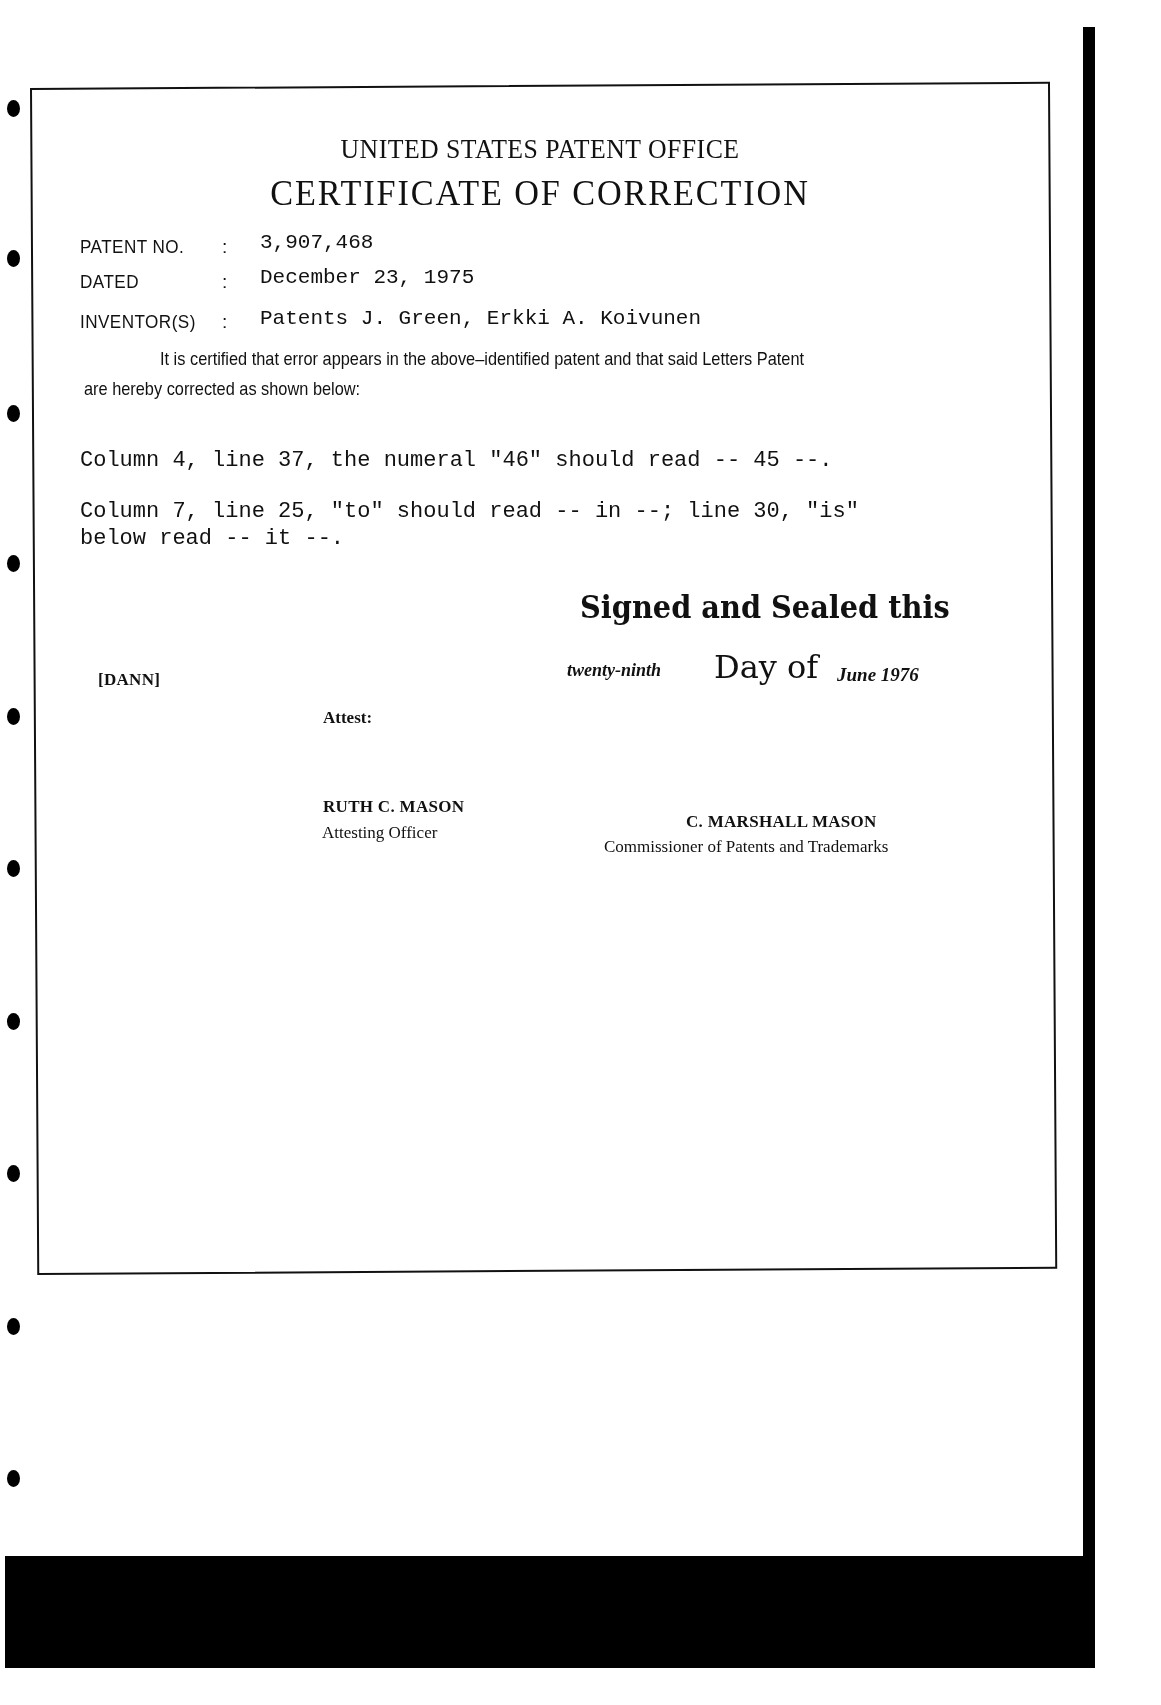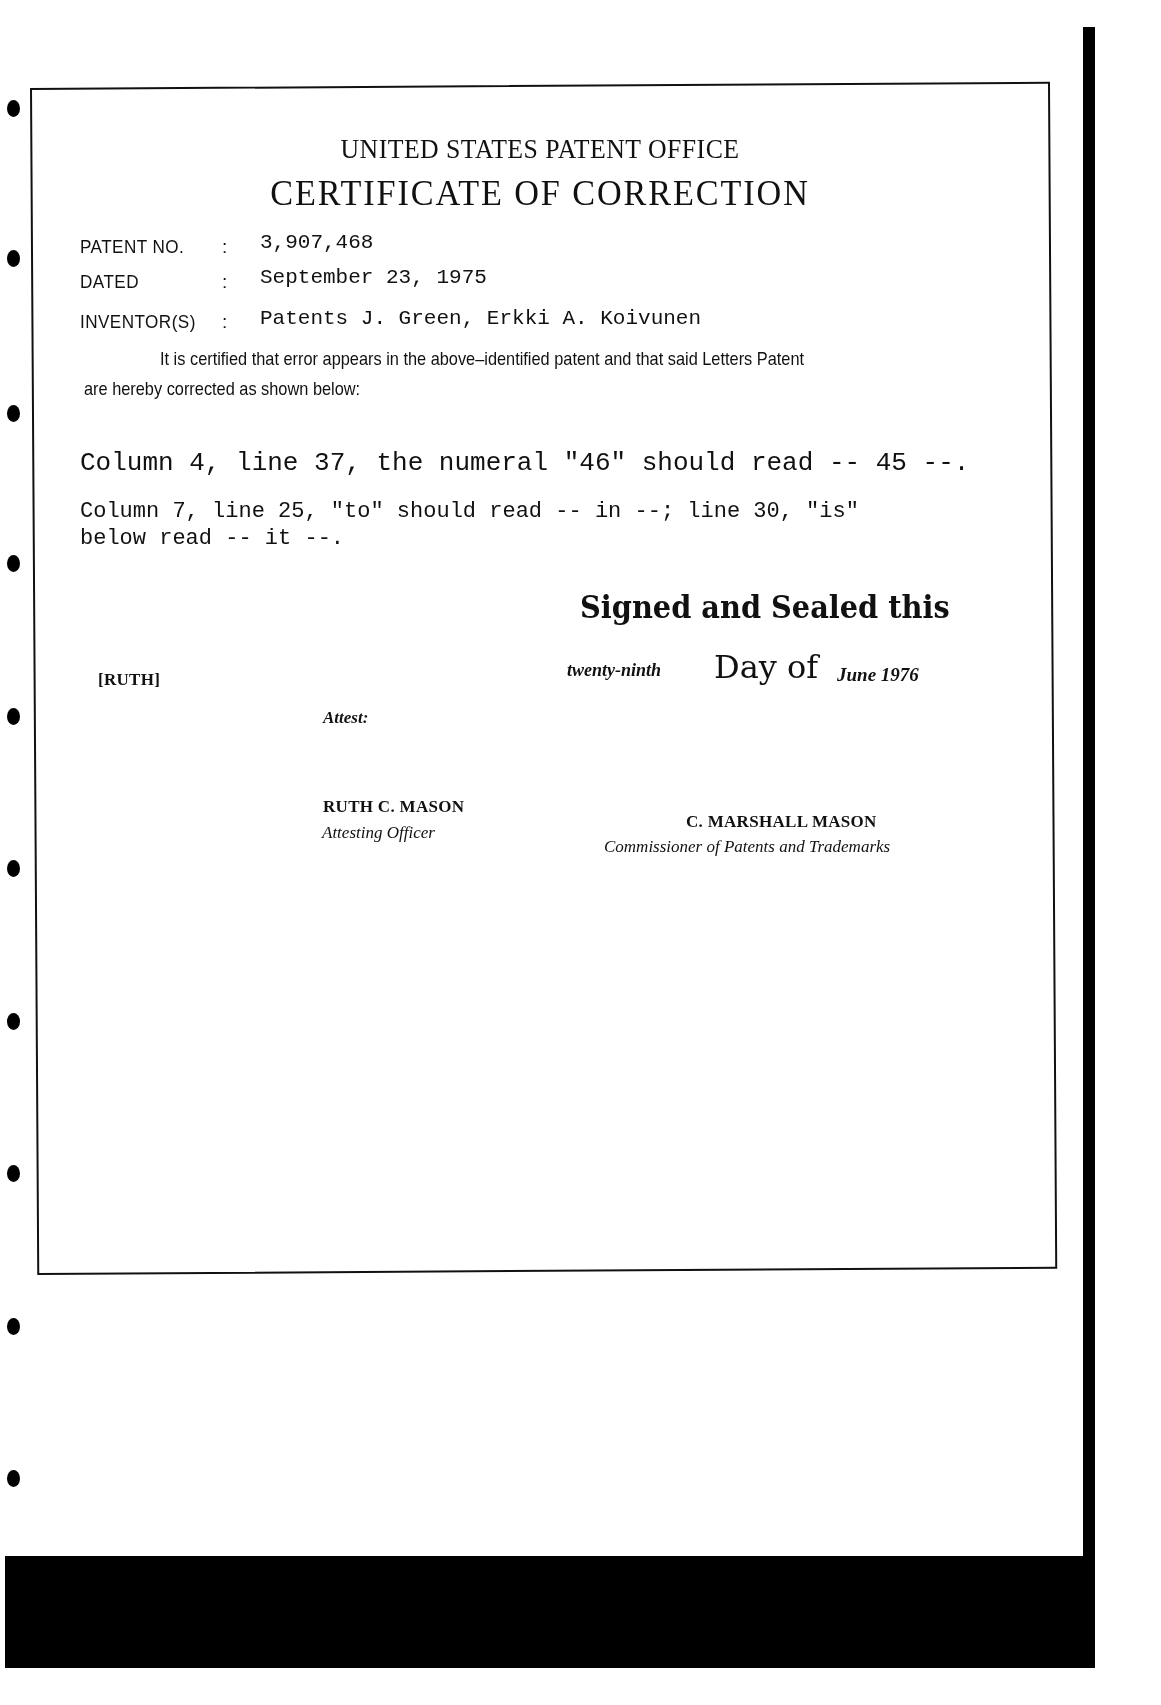--- a/index.html
+++ b/index.html
@@ -20,21 +20,21 @@
     .t-office { left: 0; width: 1080px; top: 133px; text-align: center; font-size: 28px; letter-spacing: 0.5px; transform: scaleX(0.92); }
     .t-cert { left: 0; width: 1080px; top: 172px; text-align: center; font-size: 36px; letter-spacing: 2px; transform: scaleX(0.95); }
     .lbl { font-family: "Liberation Sans", sans-serif; font-size: 19px; letter-spacing: 0.5px; transform: scaleX(0.9); transform-origin: left; }
     .colon { font-family: "Liberation Sans", sans-serif; font-size: 19px; }
     .mono { font-family: "Liberation Mono", monospace; font-size: 21px; text-align: right; }
     .cert-text { font-family: "Liberation Sans", sans-serif; font-size: 19px; transform: scaleX(0.86); transform-origin: left; white-space: nowrap; }
     .signed { font-family: "DejaVu Serif", serif; font-size: 32px; font-weight: bold; transform: scaleX(0.9); transform-origin: left; white-space: nowrap; }
     .italic-sm { font-style: italic; font-weight: bold; font-size: 18px; }
     .dayof { font-family: "DejaVu Serif", serif; font-size: 32px; }
     .bold-sm { font-weight: bold; font-size: 17px; letter-spacing: 0.3px; }
-    .ital { font-style: italic; font-size: 17px; }
+    .ital { font-size: 17px; }
   </style>
 </head>
 <body>
 
 <div class="abs right-bar"></div>
 <div class="abs bottom-band"></div>
 <div class="abs hole" style="top:100px"></div>
 <div class="abs hole" style="top:250px"></div>
 <div class="abs hole" style="top:405px"></div>
 <div class="abs hole" style="top:555px"></div>
@@ -49,38 +49,38 @@
 
 <div class="abs t-office">UNITED STATES PATENT OFFICE</div>
 <div class="abs t-cert">CERTIFICATE OF CORRECTION</div>
 
 <div class="abs lbl" style="left:80px; top:236px">PATENT NO.</div>
 <div class="abs colon" style="left:222px; top:236px">:</div>
 <div class="abs mono" style="left:260px; top:231px">3,907,468</div>
 
 <div class="abs lbl" style="left:80px; top:271px">DATED</div>
 <div class="abs colon" style="left:222px; top:271px">:</div>
-<div class="abs mono" style="left:260px; top:266px">September 23, 1975</div>
+<div class="abs mono" style="left:260px; top:266px">December 23, 1975</div>
 
 <div class="abs lbl" style="left:80px; top:311px">INVENTOR(S)</div>
 <div class="abs colon" style="left:222px; top:311px">:</div>
 <div class="abs mono" style="left:260px; top:307px">Patents J. Green, Erkki A. Koivunen</div>
 
 <div class="abs cert-text" style="left:160px; top:348px">It is certified that error appears in the above–identified patent and that said Letters Patent</div>
 <div class="abs cert-text" style="left:84px; top:378px">are hereby corrected as shown below:</div>
 
-<div class="abs mono" style="left:80px; top:448px; font-size:26px; white-space:pre">Column 4, line 37, the numeral "46" should read -- 45 --.</div>
+<div class="abs mono" style="left:80px; top:448px; font-size:22px; white-space:pre">Column 4, line 37, the numeral "46" should read -- 45 --.</div>
 <div class="abs mono" style="left:80px; top:499px; font-size:22px; white-space:pre">Column 7, line 25, "to" should read -- in --; line 30, "is"</div>
 <div class="abs mono" style="left:80px; top:526px; font-size:22px; white-space:pre">below read -- it --.</div>
 
 <div class="abs signed" style="left:580px; top:588px">Signed and Sealed this</div>
 <div class="abs italic-sm" style="left:567px; top:660px">twenty-ninth</div>
 <div class="abs dayof" style="left:714px; top:648px">Day of</div>
 <div class="abs italic-sm" style="left:837px; top:664px; font-size:19px">June 1976</div>
 
-<div class="abs bold-sm" style="left:98px; top:670px">[RUTH]</div>
+<div class="abs bold-sm" style="left:98px; top:670px">[DANN]</div>
 <div class="abs ital" style="left:323px; top:708px; font-weight:bold">Attest:</div>
 
 <div class="abs bold-sm" style="left:323px; top:797px">RUTH C. MASON</div>
 <div class="abs ital" style="left:322px; top:823px">Attesting Officer</div>
 
 <div class="abs bold-sm" style="left:686px; top:812px">C. MARSHALL MASON</div>
 <div class="abs ital" style="left:604px; top:837px">Commissioner of Patents and Trademarks</div>
 
 </body></html>

